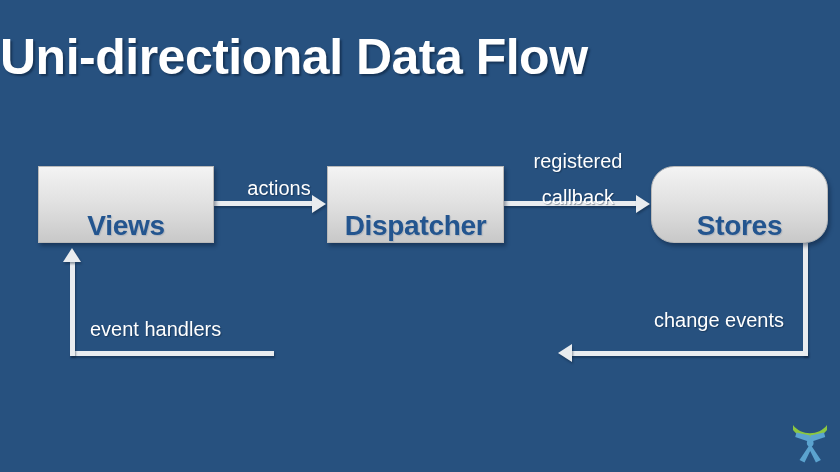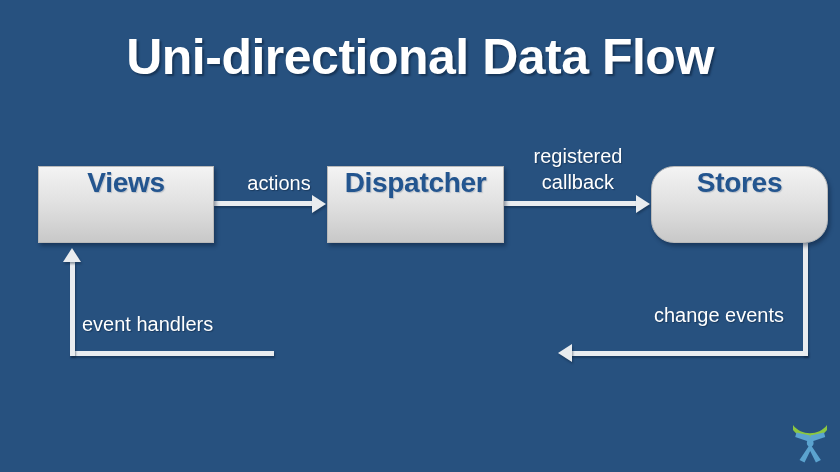--- a/index.html
+++ b/index.html
@@ -15,21 +15,21 @@
     overflow: hidden;
     font-family: "Liberation Sans", sans-serif;
   }
 
   
   #title {
     position: absolute;
     left: 0;
     top: 28px;
     width: 840px;
-    text-align: center;
+    text-align: left;
     font-size: 50px;
     font-weight: bold;
     color: #ffffff;
     letter-spacing: -0.5px;
     text-shadow: 2px 2px 2px rgba(10, 30, 55, 0.55);
     white-space: nowrap;
   }
 
   
   .node {
@@ -37,21 +37,21 @@
     box-sizing: border-box;
     background: linear-gradient(to bottom,
                 #f4f4f4 0%,
                 #ececec 18%,
                 #e2e2e2 45%,
                 #d6d6d6 72%,
                 #c8c8c8 100%);
     border: 1px solid #b9b9b9;
     box-shadow: 2px 3px 4px rgba(8, 25, 48, 0.45);
     display: flex;
-    align-items: flex-start;
+    align-items: flex-end;
     justify-content: center;
     z-index: 5;
   }
   .node-label {
     color: #23558f;
     font-weight: bold;
     font-size: 28px;
     letter-spacing: -0.3px;
     text-shadow: 1px 1px 1px rgba(150, 160, 175, 0.55);
     white-space: nowrap;
@@ -93,29 +93,29 @@
     border-left: 9px solid transparent;
     border-right: 9px solid transparent;
     border-bottom: 14px solid #e9ecef;
   }
 
   
   .edge-label {
     position: absolute;
     color: #ffffff;
     font-size: 20px;
-    line-height: 26px;
+    line-height: 36px;
     text-align: center;
     white-space: pre-line;
     text-shadow: 1px 1px 1px rgba(10, 30, 55, 0.45);
     z-index: 4;
   }
   #label-actions   { left: 224px; top: 170px; width: 110px; }
   #label-callback  { left: 504px; top: 143px; width: 148px; }
-  #label-handlers  { left: 82px;  top: 311px; width: 172px; text-align: left; }
+  #label-handlers  { left: 90px;  top: 311px; width: 172px; text-align: left; }
   #label-change    { left: 608px; top: 302px; width: 176px; text-align: right; }
 
   
   #logo {
     position: absolute;
     right: 8px;
     bottom: 6px;
     width: 44px;
     height: 46px;
     z-index: 6;

